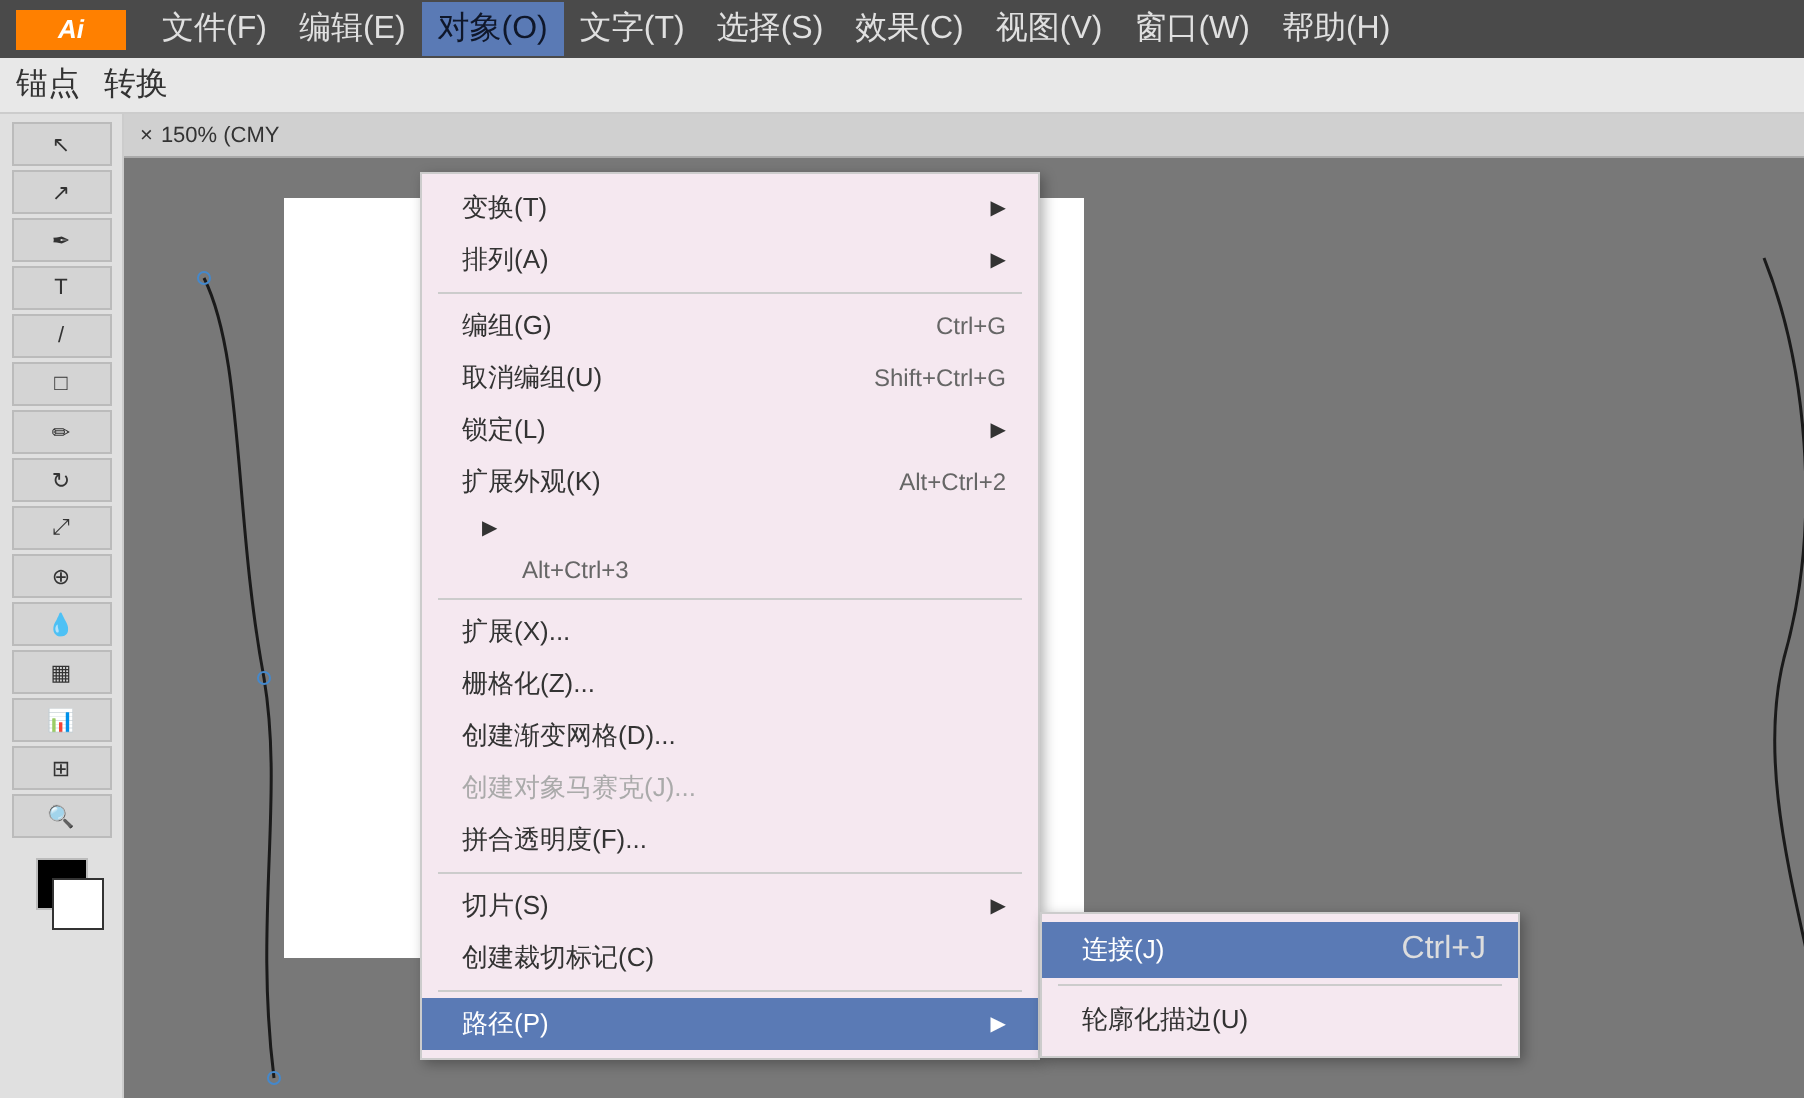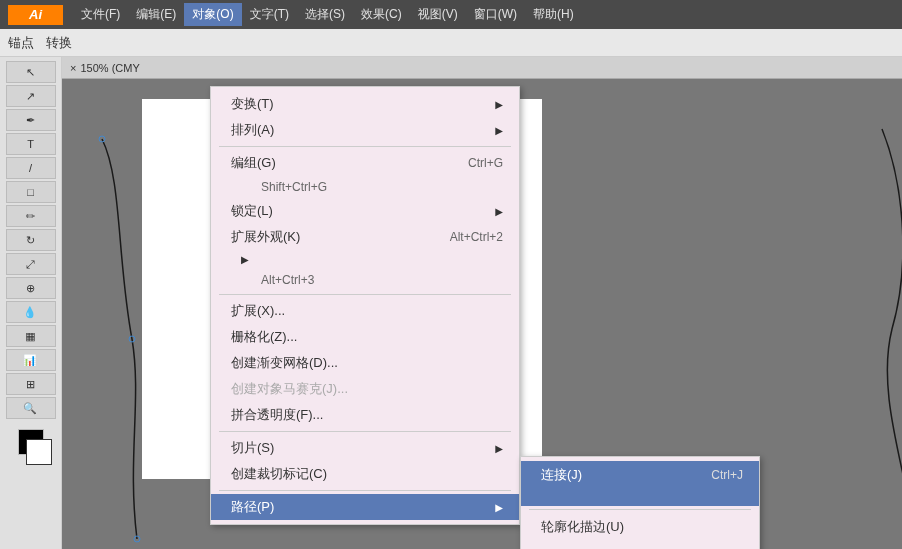--- a/index.html
+++ b/index.html
@@ -31,45 +31,45 @@
       height: 20px;
       display: flex;
       align-items: center;
       justify-content: center;
       font-style: italic;
     }
     .menu-bar {
       display: flex;
       gap: 0;
       color: #e0e0e0;
-      font-size: 12px;
+      font-size: 16px;
     }
     .menu-item {
       padding: 3px 8px;
       cursor: pointer;
       white-space: nowrap;
     }
     .menu-item.active {
       background: #5a7ab5;
-      color: #ffffff;
+      color: #0f172a;
     }
 
     
     .toolbar {
       height: 28px;
       background: #e8e8e8;
       border-bottom: 1px solid #ccc;
       display: flex;
       align-items: center;
       padding: 0 4px;
       gap: 4px;
     }
     .toolbar-item {
       color: #333;
-      font-size: 13px;
+      font-size: 16px;
       padding: 2px 4px;
     }
 
     
     .main {
       display: flex;
       height: calc(549px - 57px);
     }
 
     
@@ -196,32 +196,32 @@
       background: #f5e8f0;
       border: 1px solid #ccc;
       box-shadow: 2px 2px 6px rgba(0,0,0,0.3);
       pointer-events: all;
       padding: 4px 0;
     }
 
     .submenu-row {
       display: flex;
       align-items: center;
-      padding: 5px 16px 22px 20px;
+      padding: 5px 16px 5px 20px;
       cursor: pointer;
       color: #333;
       justify-content: space-between;
     }
     .submenu-row.highlighted {
       background: #5a7ab5;
       color: white;
     }
     .submenu-row.highlighted .submenu-shortcut { color: #ddd; }
     .submenu-label { flex: 1; }
-    .submenu-shortcut { color: #666; font-size: 12px; margin-left: 20px; }
+    .submenu-shortcut { color: #666; font-size: 16px; margin-left: 20px; }
   </style>
 </head>
 <body>
 
 <div class="title-bar">
   <div class="ai-logo">Ai</div>
   <div class="menu-bar">
     <div class="menu-item">文件(F)</div>
     <div class="menu-item">编辑(E)</div>
     <div class="menu-item active">对象(O)</div>
@@ -295,20 +295,21 @@
           <span class="menu-row-arrow">▶</span>
         </div>
 
         <div class="menu-separator"></div>
 
         <div class="menu-row">
           <span class="menu-row-label">编组(G)</span>
           <span class="menu-row-shortcut">Ctrl+G</span>
         </div>
         <div class="menu-row">
+          <span class="menu-row-label">取消编组(U)</span>
           <span class="menu-row-shortcut">Shift+Ctrl+G</span>
         </div>
         <div class="menu-row">
           <span class="menu-row-label">锁定(L)</span>
           <span class="menu-row-arrow">▶</span>
         </div>
         <div class="menu-row">
           <span class="menu-row-label">扩展外观(K)</span>
           <span class="menu-row-shortcut">Alt+Ctrl+2</span>
         </div>

